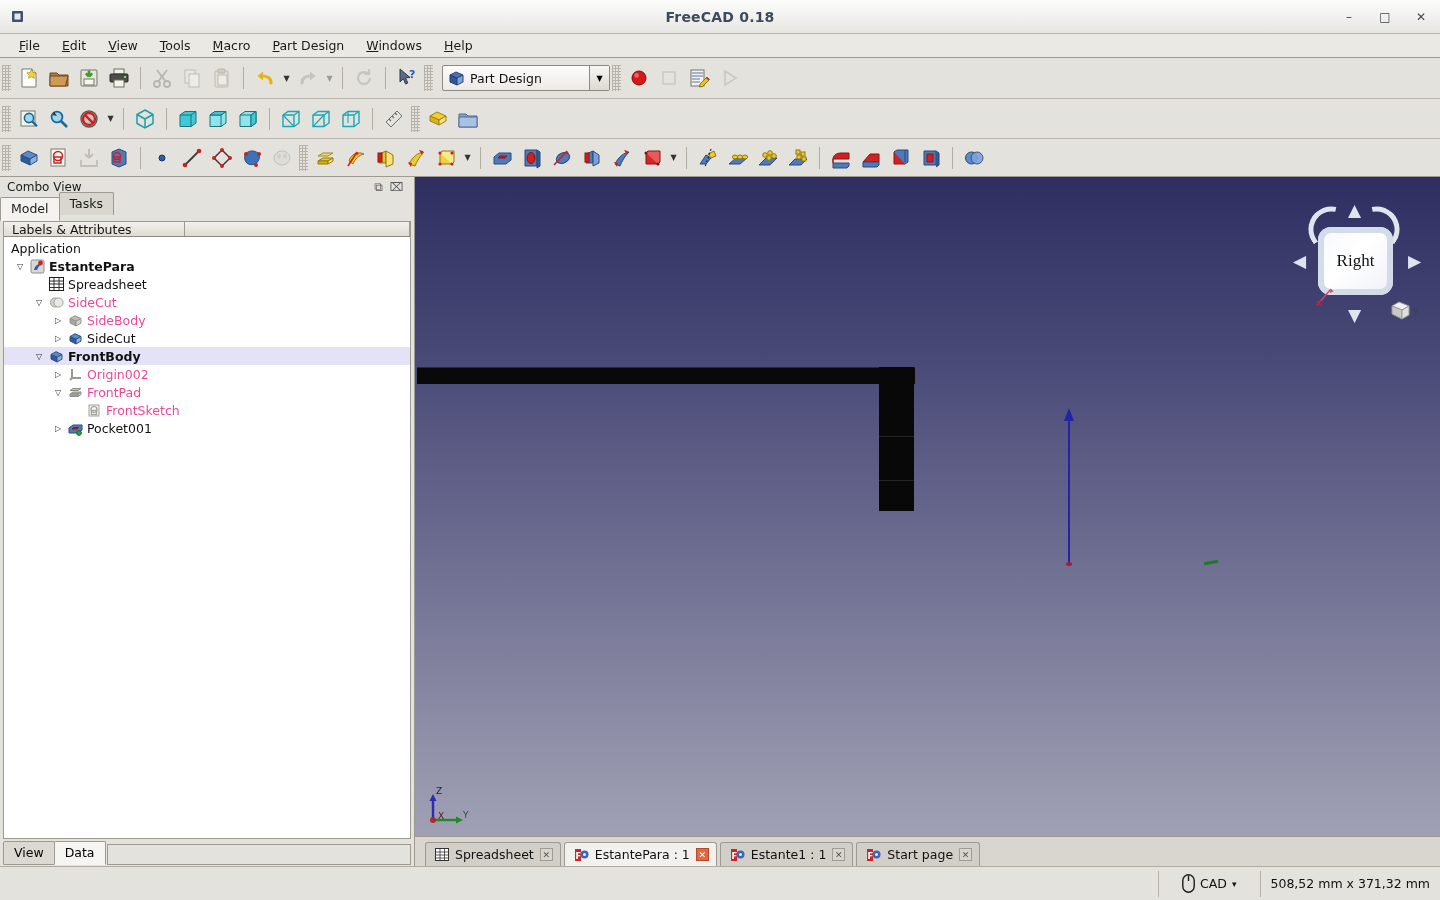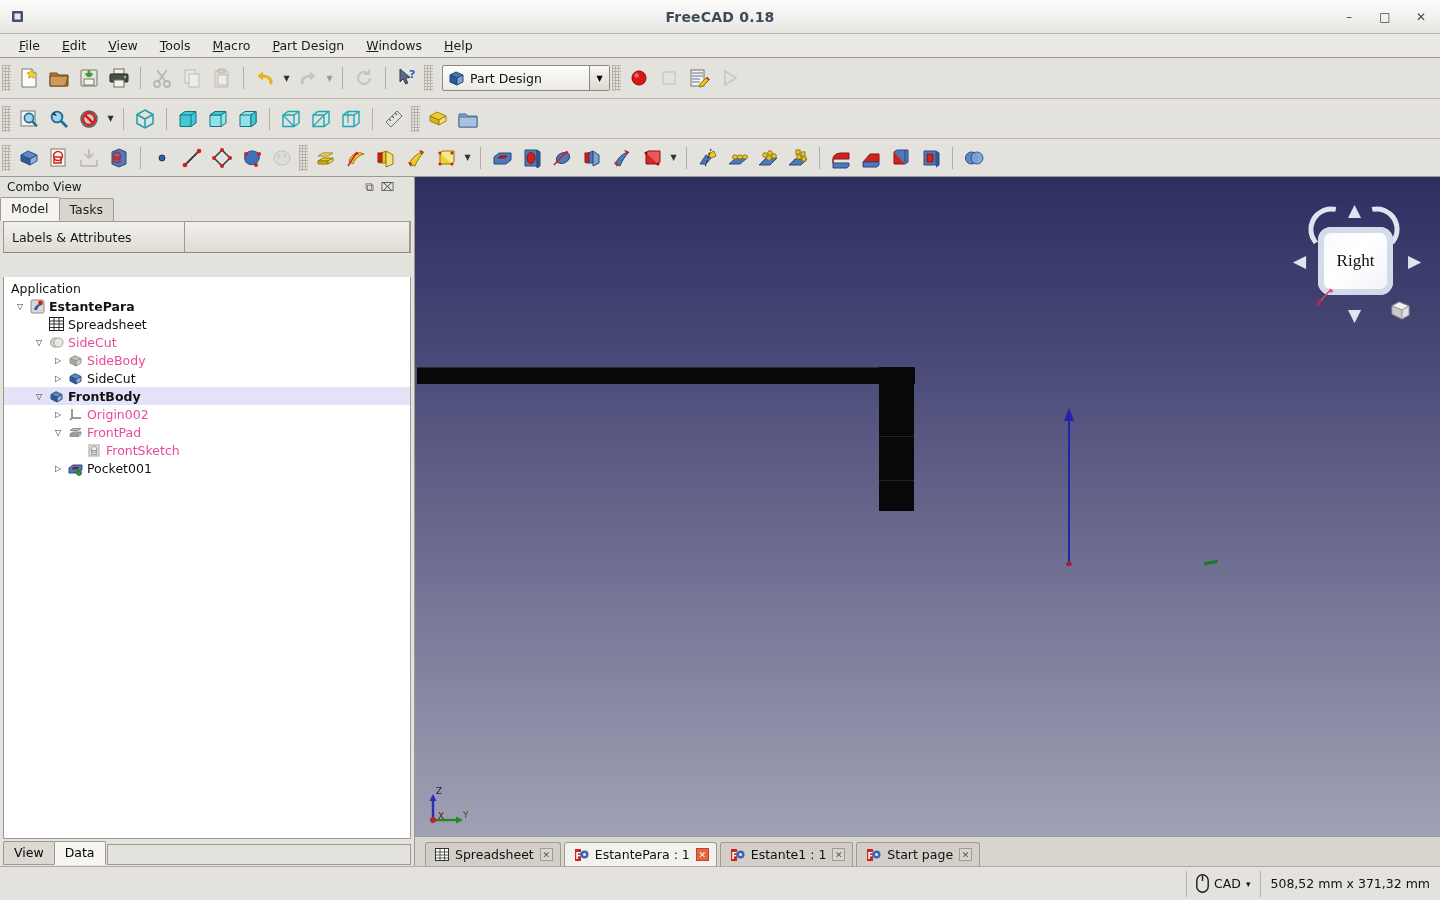--- a/index.html
+++ b/index.html
@@ -78,42 +78,42 @@
   #wb-drop { width: 20px; height: 24px; border-left: 1px solid #8d8981;
     background: linear-gradient(to bottom,#f7f6f3,#ddd9d1);
     display: flex; align-items: center; justify-content: center; font-size: 8px; }
 
   
   #main { flex: 1; display: flex; min-height: 0; }
 
   
   #combo { width: 415px; flex: 0 0 415px; background: #e4e2dc; display: flex; flex-direction: column;
     border-right: 1px solid #9e9a92; }
-  #combo-header { height: 20px; display: flex; align-items: center; padding: 0 20px 0 7px; }
+  #combo-header { height: 20px; display: flex; align-items: center; padding: 0 11px 0 7px; }
   #combo-title { font-size: 12px; color: #1b1b1b; }
   #combo-header-btns { margin-left: auto; display: flex; gap: 5px; }
   .dock-btn { width: 13px; height: 13px; display: flex; align-items: center; justify-content: center;
     color: #5a5a5a; cursor: default; }
 
   #combo-tabs { height: 24px; display: flex; align-items: flex-end; }
   .ctab { padding: 3px 10px 4px; font-size: 12.5px; color: #1b1b1b; cursor: default;
     border: 1px solid #9e9a92; border-bottom: none; border-radius: 2px 2px 0 0; margin-right: -1px; }
   .ctab.active { background: #f4f3ef; border-bottom: 1px solid #f4f3ef; position: relative; z-index: 2; }
-  .ctab.inactive { background: #d9d6cf; margin-bottom: 0px; }
+  .ctab.inactive { background: #d9d6cf; margin-bottom: 6px; }
 
   #tree-panel { margin: 0 3px; flex: 1 1 auto; display: flex; flex-direction: column; min-height: 0; }
-  #tree-colhdr { height: 32px; display: flex; background: #e4e2dc;
+  #tree-colhdr { height: 16px; display: flex; background: #e4e2dc;
     border: 1px solid #9e9a92; border-bottom: 1px solid #8e8a82; }
   #tree-colhdr .col { padding: 2px 8px; font-size: 12.5px; color: #161616;
     background: linear-gradient(to bottom,#f2f1ec,#dedbd3); border-right: 1px solid #9e9a92;
     display: flex; align-items: center; }
   #tree-col-1 { width: 181px; }
   #tree-col-rest { flex: 1; background: linear-gradient(to bottom,#f2f1ec,#dedbd3); }
   #tree-body { flex: 1; background: #ffffff; border: 1px solid #9e9a92; border-top: none;
-    overflow: hidden; padding-top: 2px; height: 276px; margin-top: 24px; }
+    overflow: hidden; padding-top: 2px; height: 276px; }
 
   .trow { height: 18px; display: flex; align-items: center; font-size: 12.5px; color: #111;
     cursor: default; white-space: nowrap; }
   .trow.sel { background: #e3e2f7; }
   .trow .twist { width: 16px; flex: 0 0 16px; display: flex; align-items: center; justify-content: center;
     font-size: 8px; color: #333; }
   .trow .ticon { width: 19px; flex: 0 0 19px; display: flex; align-items: center; justify-content: center; }
   .trow .tlabel { padding-left: 2px; }
   .trow.bold .tlabel { font-weight: bold; }
   .trow.grey .tlabel { color: #ec4899; }
@@ -189,21 +189,21 @@
   .mtab.inactive { background: #d2cfc8; }
   .mtab.active { background: #f2f1ed; }
   .mtab-close { width: 13px; height: 13px; display: flex; align-items: center; justify-content: center;
     font-size: 9px; border: 1px solid #a09c94; background: #d8d5ce; color: #555; }
   .mtab.active .mtab-close { background: #e8663c; border-color: #b8482a; color: #fff; font-weight: bold; }
 
   
   #statusbar { height: 34px; flex: 0 0 34px; background: #e4e2dc; border-top: 1px solid #b0aca3;
     display: flex; align-items: center; }
   #status-msg { flex: 1; padding-left: 8px; font-size: 12px; color: #333; }
-  .status-cell { height: 26px; display: flex; align-items: center; gap: 5px; padding: 0 9px;
+  .status-cell { height: 26px; display: flex; align-items: center; gap: 5px; padding: 0 23px;
     border-left: 1px solid #b6b2a9; font-size: 12.5px; color: #111; cursor: default; }
   #status-dims { border-left: 1px solid #b6b2a9; padding: 0 10px; font-size: 12.5px; color: #111;
     height: 26px; display: flex; align-items: center; }
 </style>
 </head>
 <body>
 
 <div id="app">
 
   <div id="titlebar">

